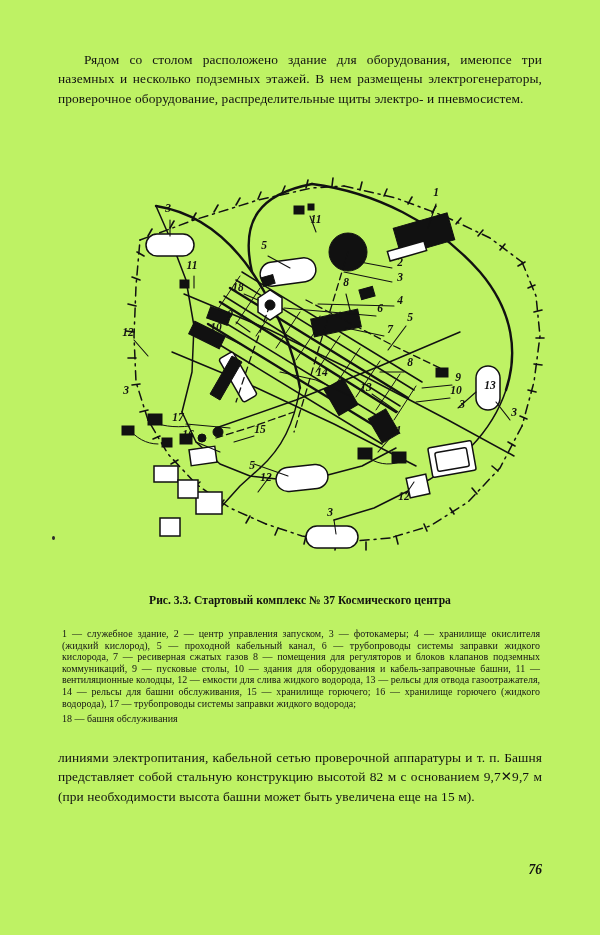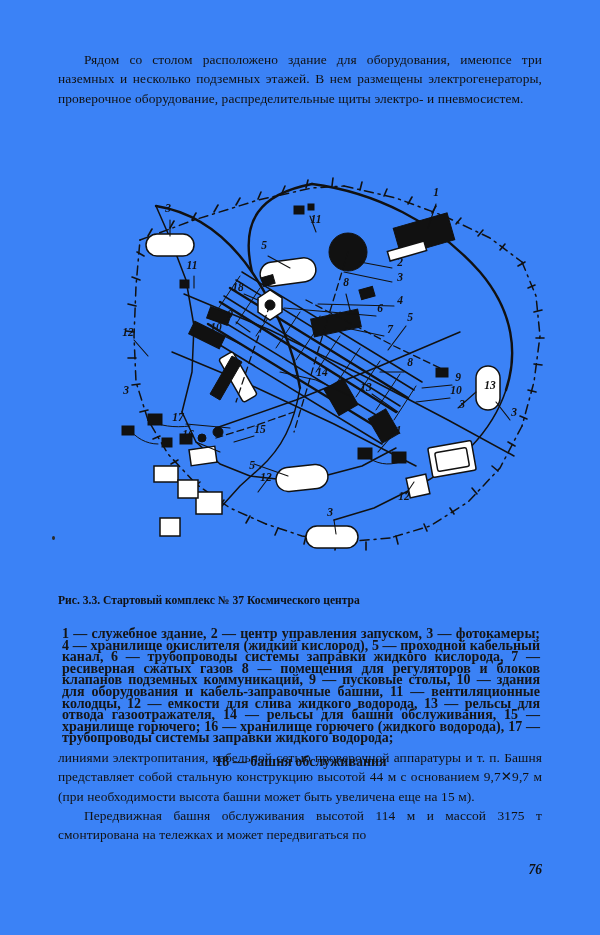--- a/index.html
+++ b/index.html
@@ -14,21 +14,21 @@
     position: relative;
     overflow: hidden;
     font-family: "Liberation Serif", "DejaVu Serif", serif;
     color: #0a0a0a;
     -webkit-font-smoothing: none;
   }
 
   .page {
     position: absolute;
     inset: 0;
-    background: #3b82f6;
+    background: #bef264;
   }
 
   
   .textblock {
     position: absolute;
     left: 58px;
     width: 484px;
     font-size: 13.4px;
     line-height: 19.3px;
     text-align: justify;
@@ -54,43 +54,43 @@
     height: 412px;
   }
   #figure-block svg { display: block; width: 100%; height: 100%; }
 
   
   #figure-caption {
     position: absolute;
     left: 58px;
     top: 594px;
     width: 484px;
+    text-align: center;
     font-size: 11.6px;
     font-weight: bold;
     line-height: 14.4px;
     color: #111;
   }
 
   
   #figure-legend {
     position: absolute;
     left: 62px;
     top: 628px;
     width: 478px;
-    font-size: 14px;
+    font-size: 10px;
     line-height: 11.6px;
     text-align: justify;
     text-justify: inter-word;
     color: #151515;
-    font-weight: bold;
   }
   #figure-legend .last-line {
     display: block;
-    text-align: center;
-    margin-top: 12px;
+    text-align: left;
+    margin-top: 4px;
   }
 
   
   #page-number {
     position: absolute;
     right: 58px;
     top: 862px;
     font-size: 13.6px;
     font-weight: bold;
     font-style: italic;
@@ -377,20 +377,19 @@
   <div id="figure-caption">
     <div>Рис. 3.3. Стартовый комплекс № 37 Космического центра</div>
   </div>
 
   <div id="figure-legend">
     <span>1 — служебное здание,  2 — центр управления запуском,  3 — фотокамеры; 4 — хранилище окислителя (жидкий кислород), 5 — проходной кабельный канал, 6 — трубопроводы системы заправки жидкого кислорода, 7 — ресиверная сжатых газов  8 — помещения для регуляторов и блоков клапанов подземных коммуникаций, 9 — пусковые столы, 10 — здания для оборудования и кабель-заправочные башни, 11 — вентиляционные колодцы, 12 — емкости для слива жидкого водорода, 13 — рельсы для отвода газоотражателя, 14 — рельсы для башни обслуживания, 15 — хранилище горючего; 16 — хранилище горючего (жидкого водорода), 17 — трубопроводы системы заправки жидкого водорода;</span>
     <span class="last-line">18 — башня обслуживания</span>
   </div>
 
   <div class="textblock" id="bottom-text">
-    <p class="cont">линиями электропитания, кабельной сетью проверочной аппаратуры и т. п. Башня представляет собой стальную конструкцию высотой 44 м с основанием 9,7✕9,7 м (при необходимости высота башни может быть увеличена еще на 15 м).</p>
-    <p>Передвижная башня обслуживания высотой 114 м и массой 3175 т смонтирована на тележках и может передвигаться по</p>
+    <p class="cont">линиями электропитания, кабельной сетью проверочной аппаратуры и т. п. Башня представляет собой стальную конструкцию высотой 82 м с основанием 9,7✕9,7 м (при необходимости высота башни может быть увеличена еще на 15 м).</p>
   </div>
 
   <div id="page-number">76</div>
 
   <div class="speck" style="left:52px; top:536px; width:3px; height:4px;"></div>
 </div>
 
 </body></html>

